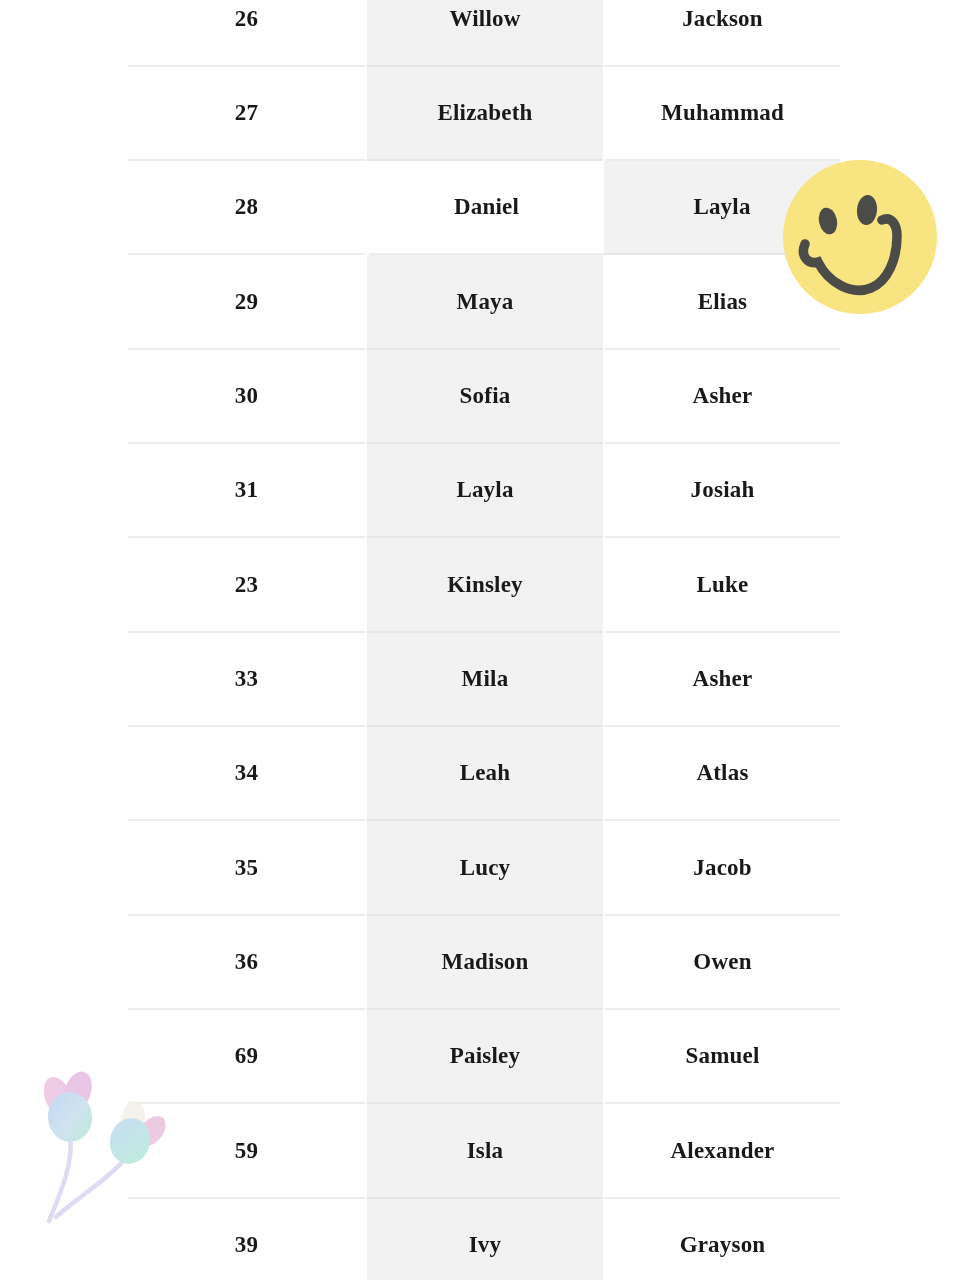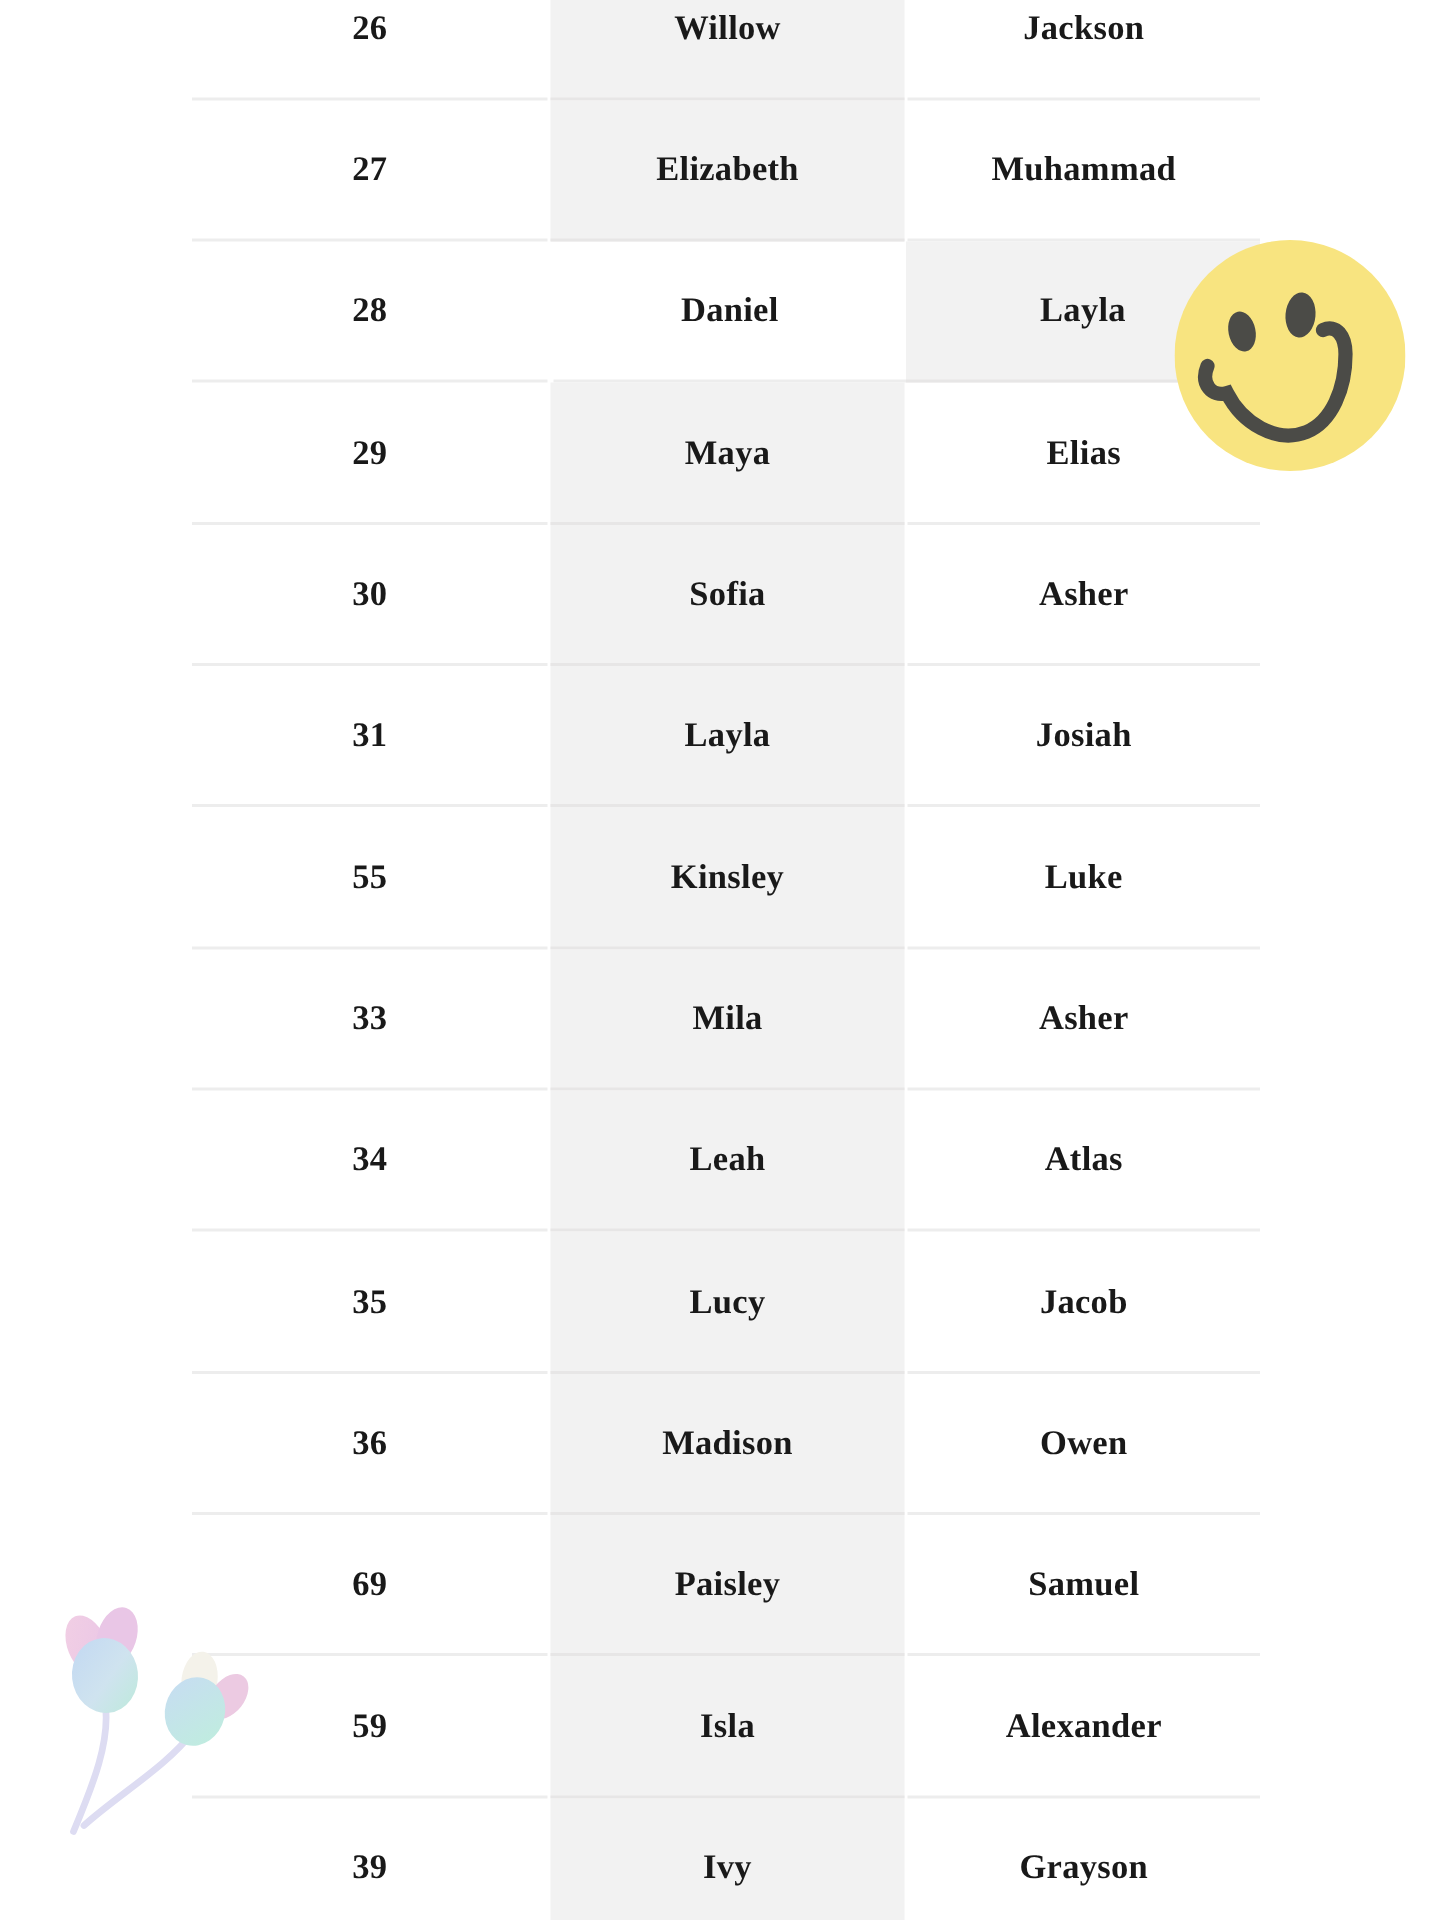--- a/index.html
+++ b/index.html
@@ -103,21 +103,21 @@
     <div class="cell c3">Asher</div>
   </div>
 
   <div class="row">
     <div class="cell c1">31</div>
     <div class="cell c2">Layla</div>
     <div class="cell c3">Josiah</div>
   </div>
 
   <div class="row">
-    <div class="cell c1">55</div>
+    <div class="cell c1">23</div>
     <div class="cell c2">Kinsley</div>
     <div class="cell c3">Luke</div>
   </div>
 
   <div class="row">
     <div class="cell c1">33</div>
     <div class="cell c2">Mila</div>
     <div class="cell c3">Asher</div>
   </div>
 

